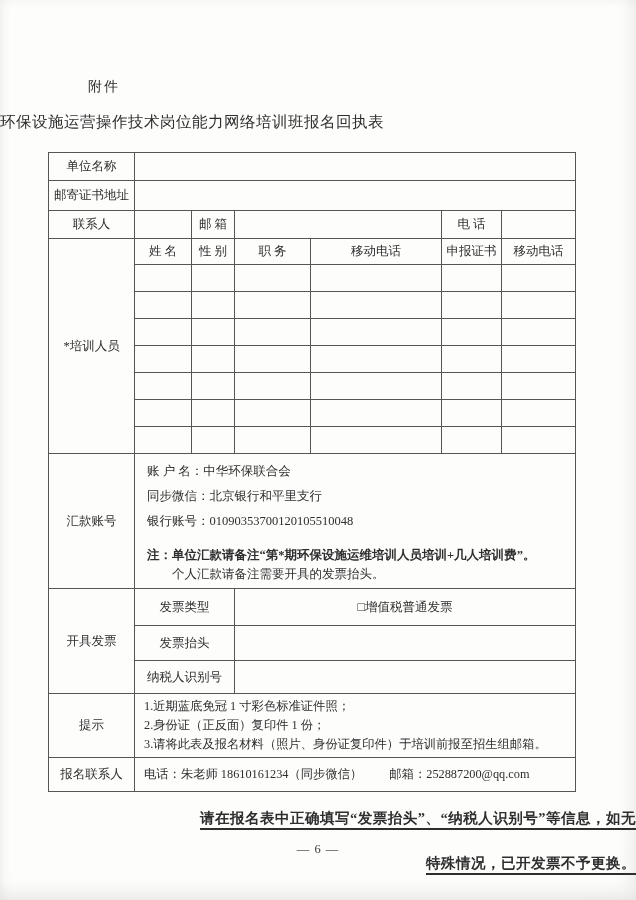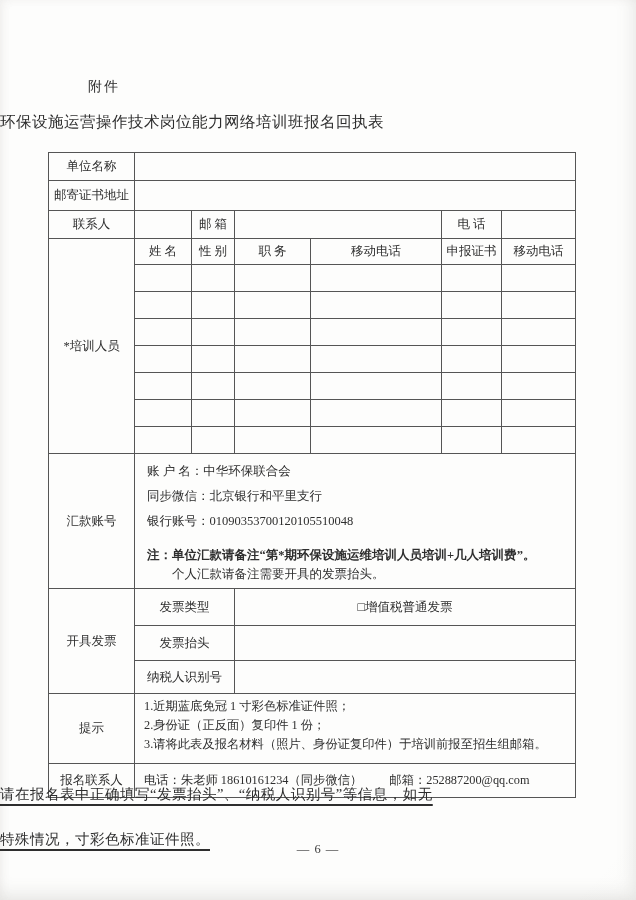--- a/index.html
+++ b/index.html
@@ -56,27 +56,27 @@
   .r-inv1{height:37px;}
   .r-inv2{height:35px;}
   .r-inv3{height:33px;}
   .r-tips{height:63px;}
   .r-reg{height:34px;}
   td.remit-content{padding:5px 6px 4px 12px;vertical-align:top;}
   .remit-line{line-height:25px;}
   .note{line-height:19px;margin-top:12px;font-weight:bold;}
   .note2{line-height:19px;text-indent:2em;}
   td.center-val{text-align:center;}
-  td.tips-cell{padding:3px 4px 9px 9px;vertical-align:middle;}
+  td.tips-cell{padding:3px 4px 3px 9px;vertical-align:middle;}
   .tip-line{line-height:19px;font-size:12.3px;}
   td.reg-cell{padding-left:9px;font-size:12.3px;}
   .reg-email{margin-left:24px;}
   .footer-note{
-    position:absolute;left:0;top:772px;width:100%;
-    text-align:left;font-weight:normal;font-size:14.5px;
+    position:absolute;left:0;top:796px;width:100%;
+    text-align:right;font-weight:bold;font-size:14.5px;
     line-height:45px;letter-spacing:0.5px;
   }
   .footer-note .u{
     text-decoration:underline;
     text-underline-offset:5px;
     text-decoration-thickness:1.5px;
   }
   .pageno{
     position:absolute;left:0;top:842px;width:100%;
     text-align:center;font-size:12.5px;letter-spacing:1px;color:#3a3a3a;
@@ -220,19 +220,19 @@
         <td colspan="6" class="reg-cell">
           <span>电话：朱老师 18610161234（同步微信）</span>
           <span class="reg-email">邮箱：252887200@qq.com</span>
         </td>
       </tr>
     </tbody>
   </table>
 
   <div class="footer-note">
     <span class="u">请在报名表中正确填写“发票抬头”、“纳税人识别号”等信息，如无</span><br>
-    <span class="u">特殊情况，寸彩色标准证件照。</span>
+    <span class="u">特殊情况，已开发票不予更换。</span>
   </div>
 
   <div class="pageno">— 6 —</div>
 
   <div class="scan-shade"></div>
 </div>
 
 </body></html>

